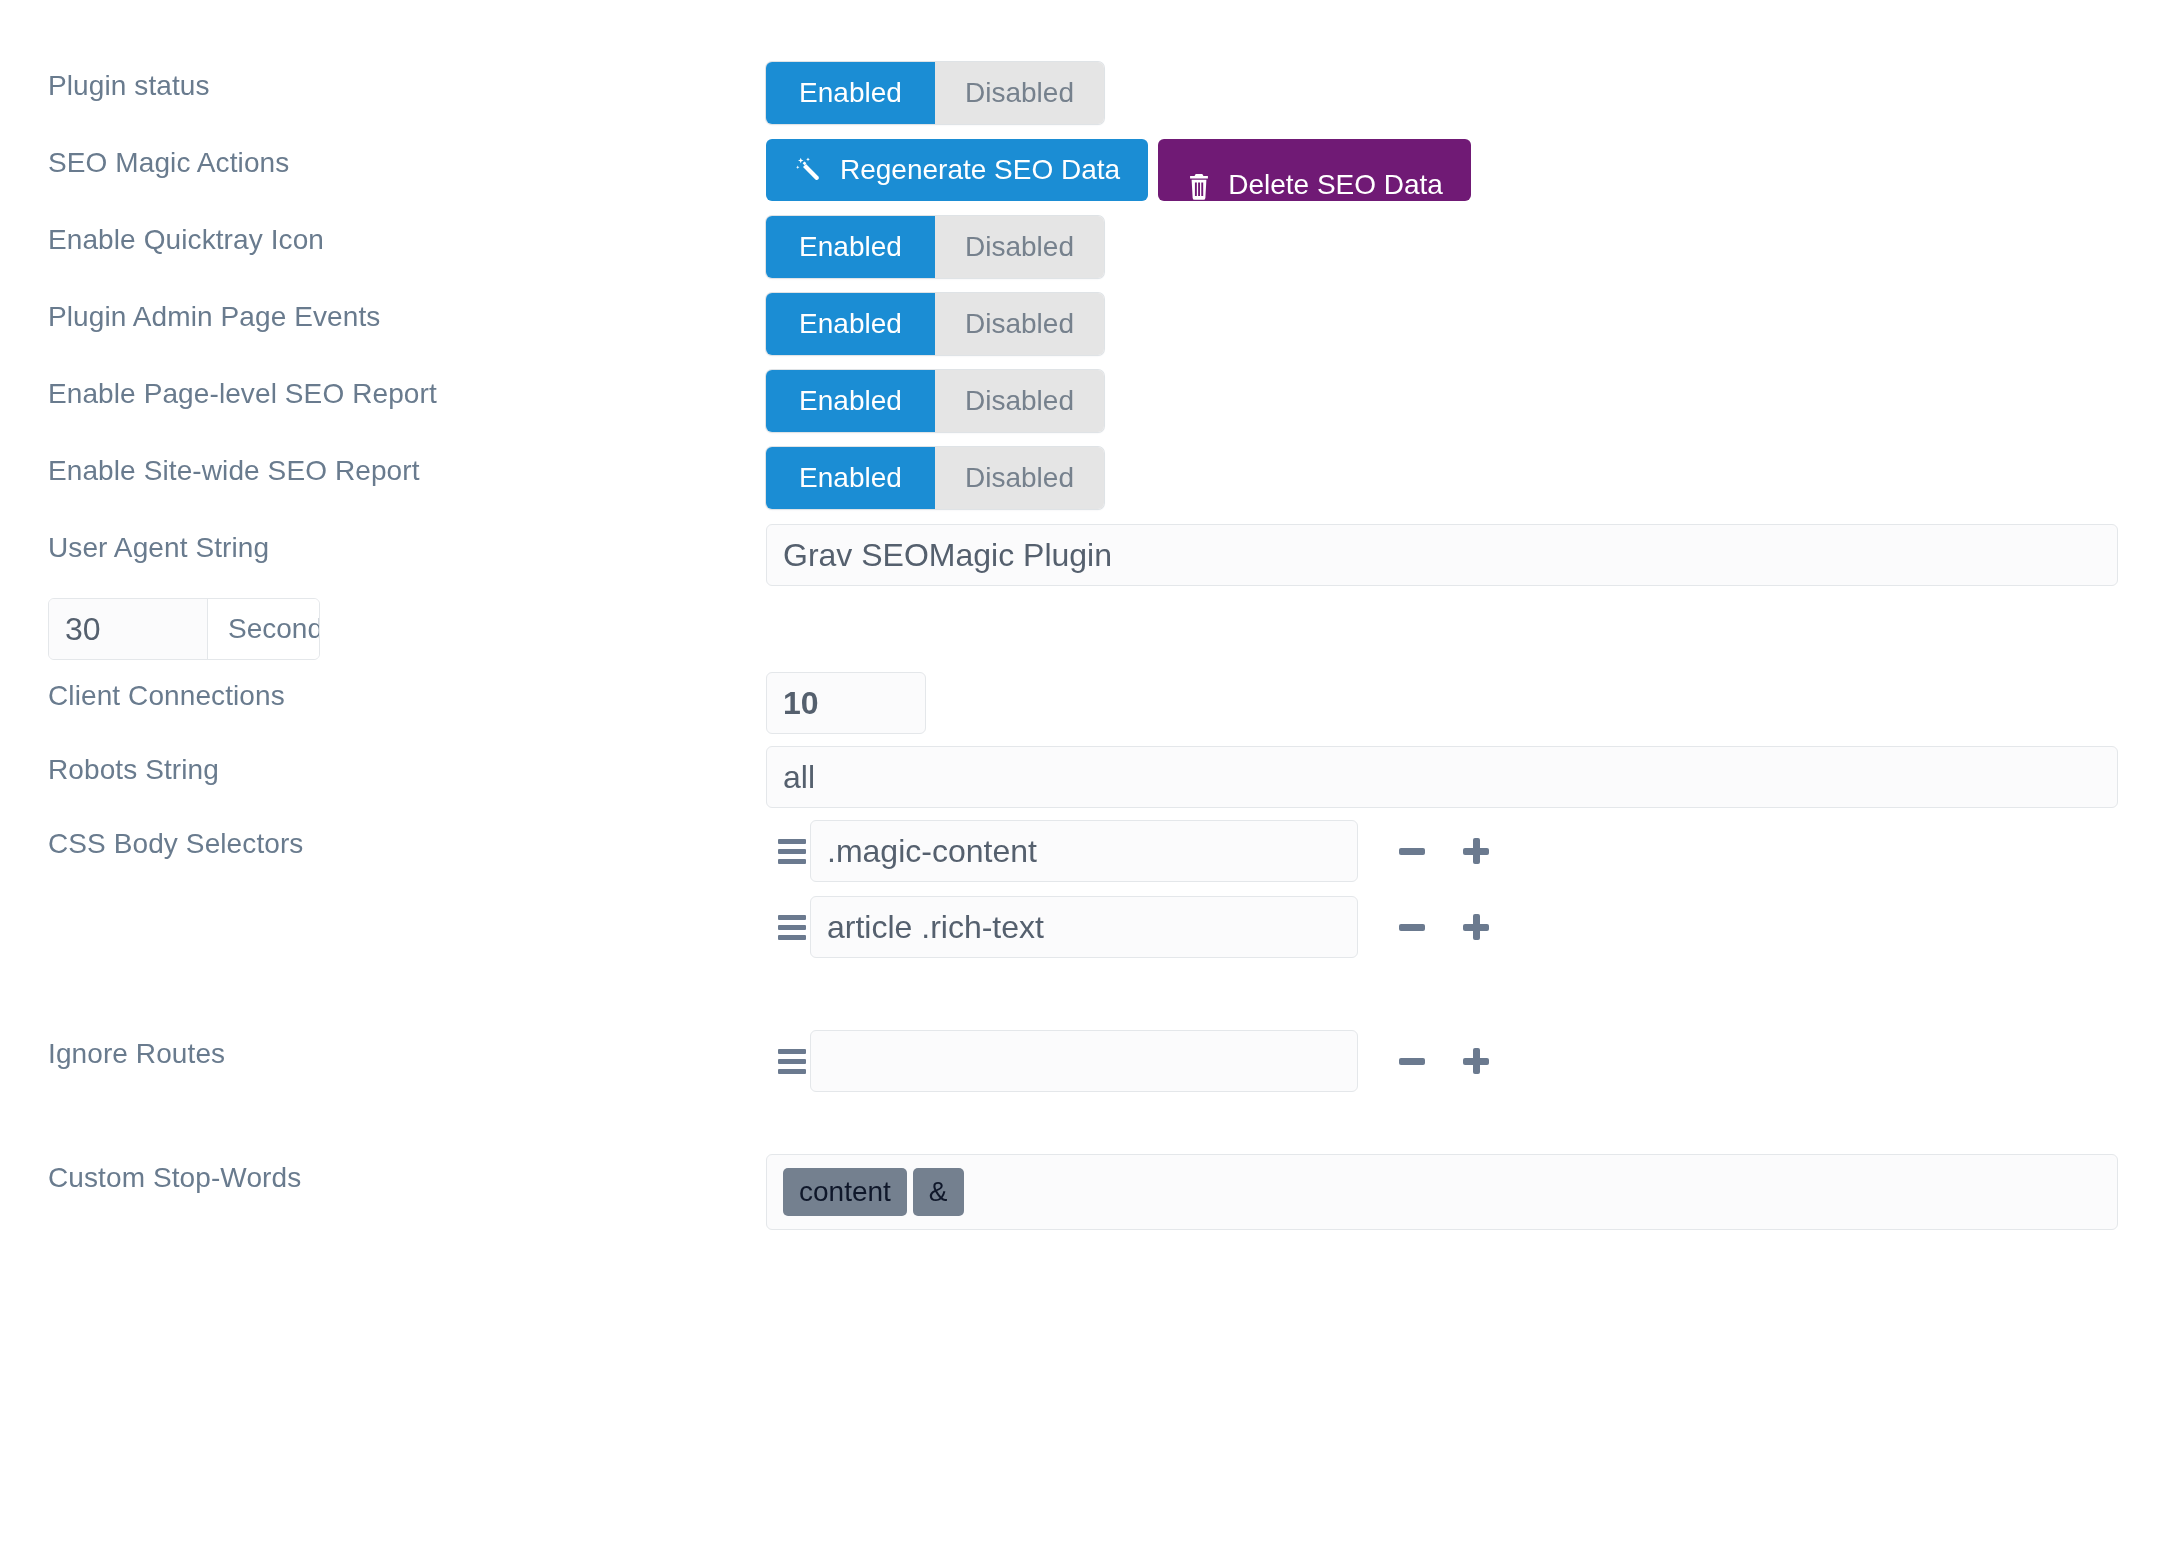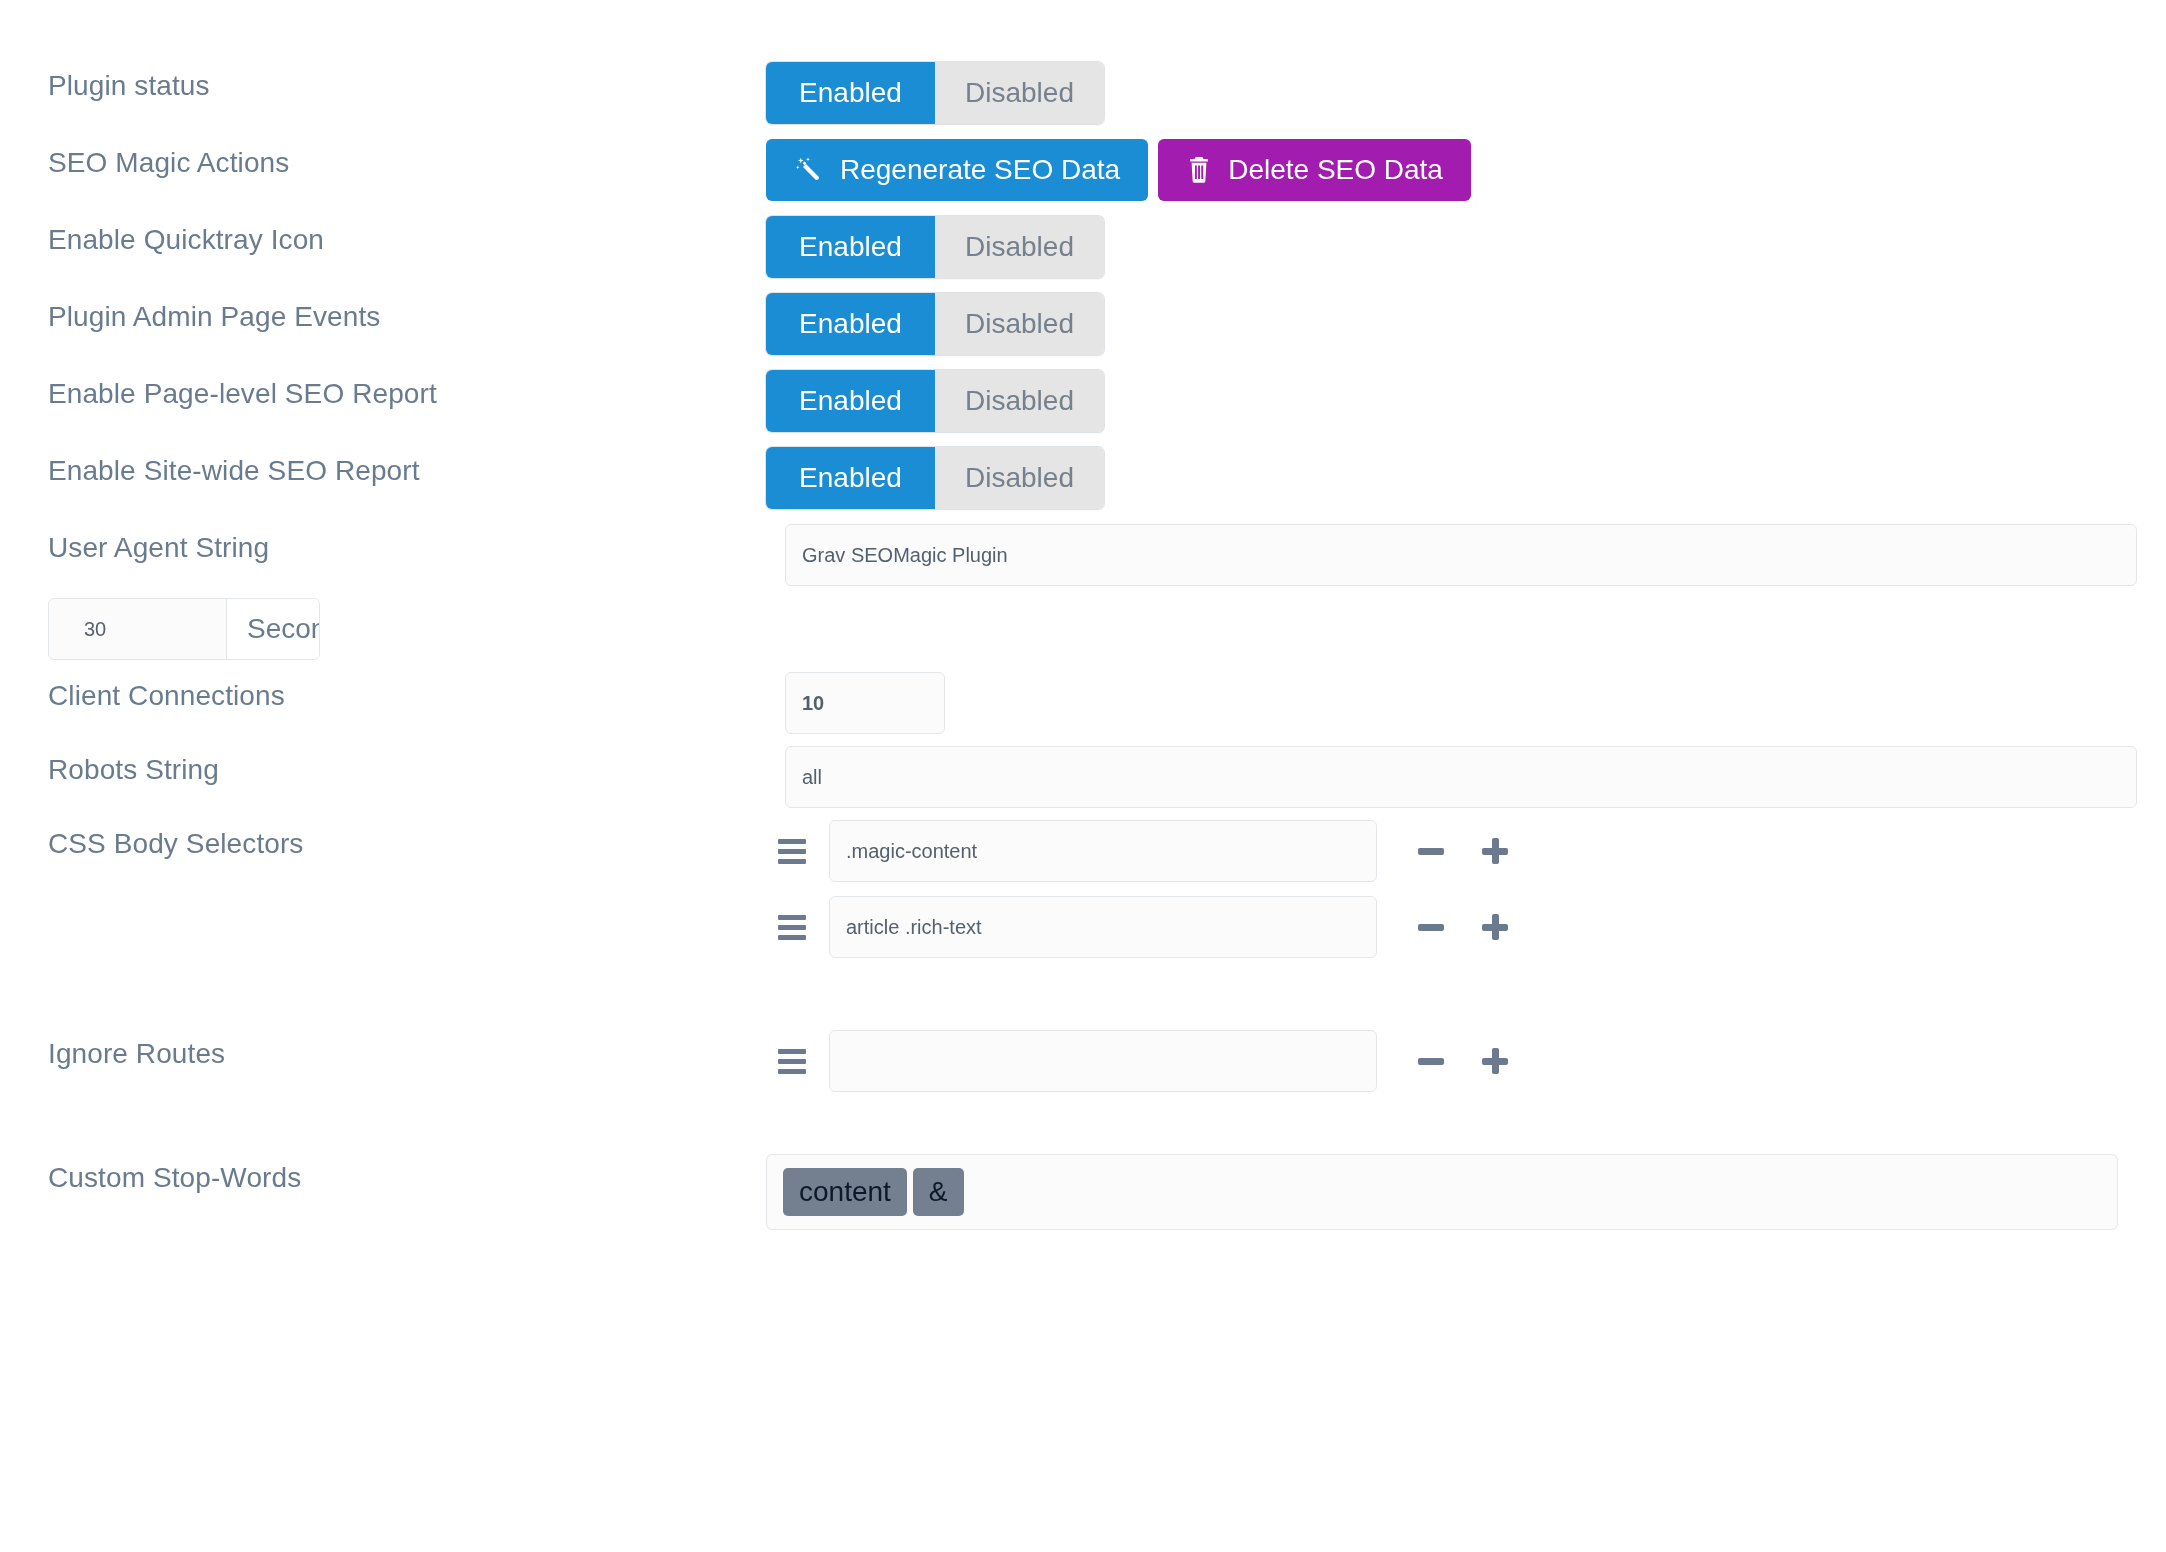--- a/index.html
+++ b/index.html
@@ -77,37 +77,36 @@
     padding: 0 28px;
     border: none;
     border-radius: 6px;
     font-size: 28px;
     color: #ffffff;
     cursor: pointer;
     font-family: "Liberation Sans", sans-serif;
     white-space: nowrap;
   }
   .btn.primary { background: #1b8dd4; }
-  .btn.danger  { background: #a21caf; }
+  .btn.danger  { background: #701a75; align-items: flex-end; }
   .btn svg { flex: 0 0 auto; display: block; }
 
   
   .input {
     display: block;
     width: 100%;
     height: 62px;
     padding: 16px 16px;
-    font-size: 20px;
+    font-size: 32px;
     color: #55606e;
     background: #fbfbfc;
     border: 1px solid #e4e7ea;
     border-radius: 6px;
     font-family: "Liberation Sans", sans-serif;
     outline: none;
-    margin-left: 19px;
   }
   .input::placeholder { color: #aab3bd; }
   .input.narrow { width: 160px; font-weight: bold; }
 
   .input-append {
     display: inline-flex;
     align-items: stretch;
     border: 1px solid #e4e7ea;
     border-radius: 6px;
     overflow: hidden;

